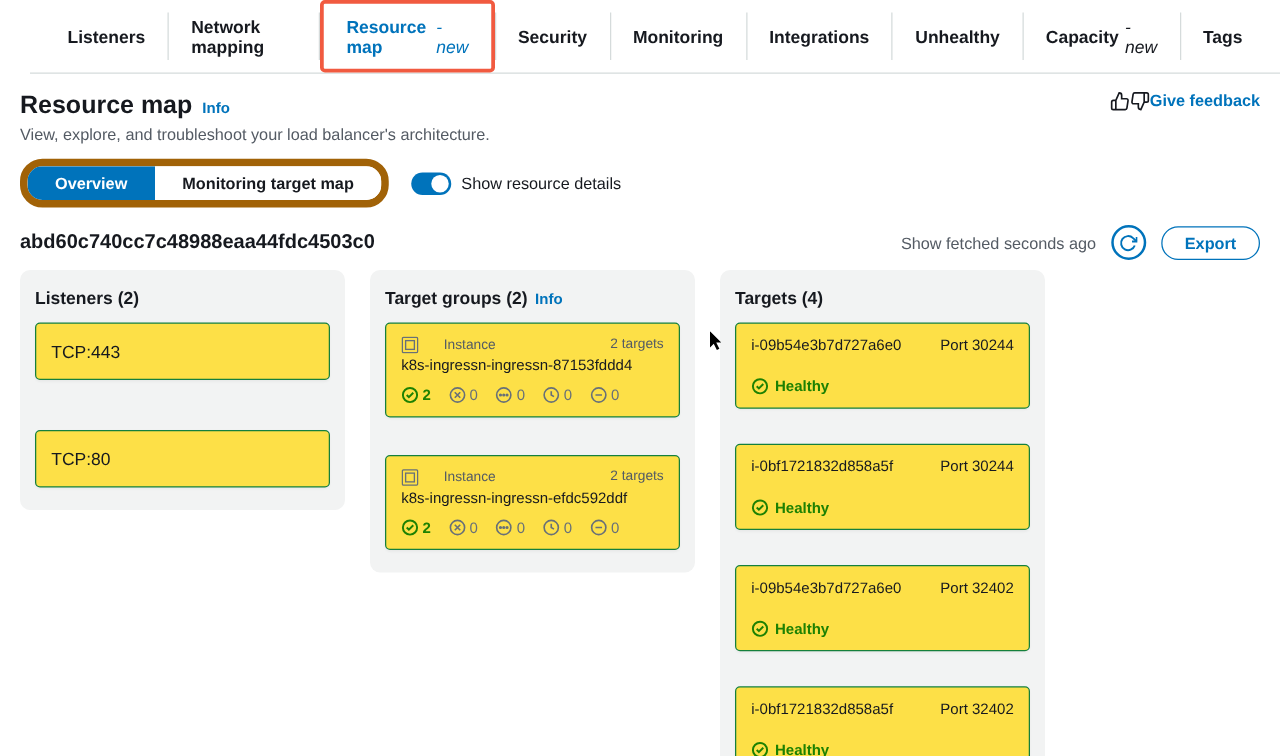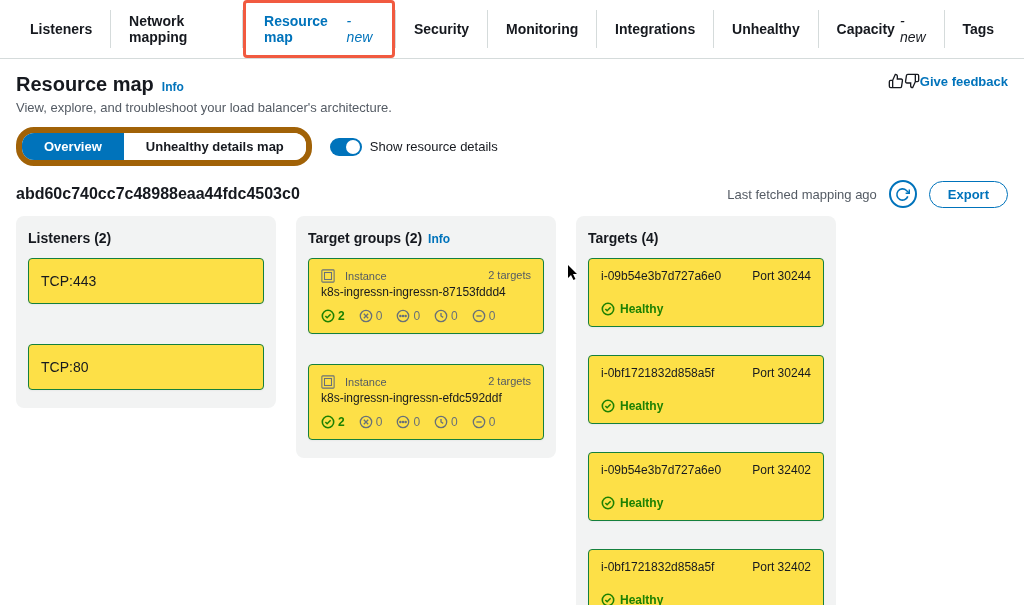--- a/index.html
+++ b/index.html
@@ -1,30 +1,30 @@
 <!DOCTYPE html>
 <html><head>
 <meta charset="utf-8">
 <style>
 * { box-sizing: border-box; margin: 0; padding: 0; font-family: -apple-system, BlinkMacSystemFont, "Segoe UI", Arial, sans-serif; }
 body { background: #fff; color: #16191f; font-size: 14px; width: 1024px; }
 
-.tabs { display: flex; align-items: stretch; border-bottom: 1px solid #d5dbdb; padding: 0 12px; }
+.tabs { display: flex; align-items: stretch; border-bottom: 1px solid #d5dbdb; padding: 0 12px; margin-left: 24px; }
 .tab-sep { width: 1px; background: #d5dbdb; margin: 10px 0; }
 .tab { padding: 10px 18px; font-weight: 700; color: #16191f; cursor: pointer; position: relative; display: flex; align-items: center; gap: 5px; }
 .tab .new-badge { font-style: italic; font-weight: 400; }
 .tab.highlighted { border: 3px solid #f15a40; border-radius: 4px; color: #0073bb; }
 
 .header-row { display: flex; justify-content: space-between; align-items: flex-start; padding: 14px 16px 4px 16px; }
 .header-left { display: flex; flex-direction: column; gap: 4px; }
 .title-row { display: flex; align-items: baseline; gap: 8px; }
 .page-title { font-size: 20px; font-weight: 700; }
 .info-link { color: #0073bb; font-size: 12px; font-weight: 700; cursor: pointer; }
 .subtitle { color: #545b64; font-size: 13px; }
-.header-right { display: flex; align-items: center; }
+.header-right { display: flex; }
 .feedback-link { color: #0073bb; font-weight: 700; font-size: 13px; cursor: pointer; }
 .thumb-icon { cursor: pointer; color: #16191f; }
 
 .controls { display: flex; align-items: center; gap: 18px; padding: 8px 16px 14px 16px; }
 .seg { display: flex; border: 6px solid #a16207; border-radius: 18px; overflow: hidden; }
 .seg-item { padding: 6px 22px; font-size: 13px; font-weight: 700; cursor: pointer; background: #fff; color: #16191f; }
 .seg-item.active { background: #0073bb; color: #fff; }
 .toggle-wrap { display: flex; align-items: center; gap: 8px; }
 .toggle { width: 32px; height: 18px; background: #0073bb; border-radius: 9px; position: relative; cursor: pointer; }
 .toggle::after { content: ""; position: absolute; width: 14px; height: 14px; background: #fff; border-radius: 50%; top: 2px; right: 2px; }
@@ -43,21 +43,21 @@
 .col-tg { width: 260px; }
 .col-targets { width: 260px; }
 .col-title { font-weight: 700; margin-bottom: 12px; display: flex; align-items: baseline; gap: 6px; }
 
 .card { background: #fde047; border: 1px solid #15803d; border-radius: 4px; padding: 10px 12px; margin-bottom: 12px; box-shadow: 0 1px 2px rgba(0,0,0,0.04); }
 .card:last-child { margin-bottom: 0; }
 .listener-card { padding: 14px 12px; margin-bottom: 40px; }
 .col-listeners .card:last-child { margin-bottom: 0; }
 
 .tg-head { display: flex; justify-content: space-between; font-size: 11px; color: #545b64; margin-bottom: 2px; }
-.tg-head-left { display: flex; align-items: center; gap: 10px; }
+.tg-head-left { display: flex; align-items: center; gap: 20px; }
 .tg-name { font-size: 12px; font-weight: 400; overflow: hidden; text-overflow: ellipsis; white-space: nowrap; }
 .tg-stats { display: flex; gap: 14px; margin-top: 10px; font-size: 12px; align-items: center; }
 .stat { display: flex; align-items: center; gap: 3px; }
 .stat .ic { width: 14px; height: 14px; display: flex; align-items: center; justify-content: center; }
 .stat.green { color: #1d8102; font-weight: 700; }
 .stat.gray { color: #687078; }
 
 .target-head { display: flex; justify-content: space-between; font-size: 12px; }
 .target-id { font-weight: 400; }
 .target-port { font-weight: 400; }
@@ -129,32 +129,32 @@
           <path d="M10 15v4a3 3 0 0 0 3 3l4-9V2H5.72a2 2 0 0 0-2 1.7l-1.38 9a2 2 0 0 0 2 2.3zM17 2h3a2 2 0 0 1 2 2v7a2 2 0 0 1-2 2h-3"></path>
         </svg>
     </span>
     <span class="feedback-link">Give feedback</span>
   </div>
 </div>
 
 <div class="controls">
   <div class="seg">
     <div class="seg-item active">Overview</div>
-    <div class="seg-item">Unhealthy details map</div>
+    <div class="seg-item">Monitoring target map</div>
   </div>
   <div class="toggle-wrap">
     <div class="toggle"></div>
     <span class="toggle-label">Show resource details</span>
   </div>
 </div>
 
 <div class="meta-row">
   <div class="resource-id">abd60c740cc7c48988eaa44fdc4503c0</div>
   <div class="meta-right">
-    <span class="last-fetched">Last fetched mapping ago</span>
+    <span class="last-fetched">Show fetched seconds ago</span>
     <div class="icon-btn-circle">
       <span>
         <svg width="15" height="15" viewBox="0 0 24 24" fill="none" stroke="currentColor" stroke-width="2.5">
             <path d="M23 4v6h-6"></path>
             <path d="M20.49 15a9 9 0 1 1-2.12-9.36L23 10"></path>
           </svg>
       </span>
     </div>
     <button class="export-btn">Export</button>
   </div>

